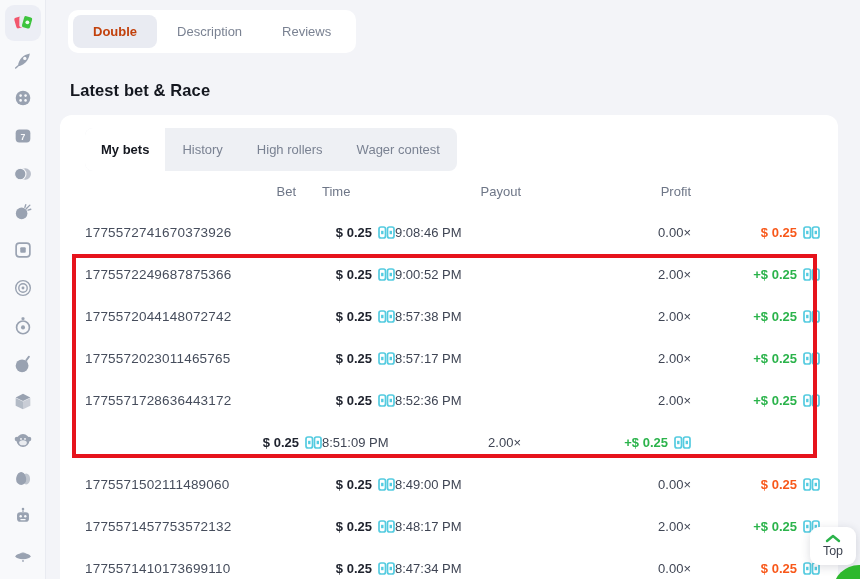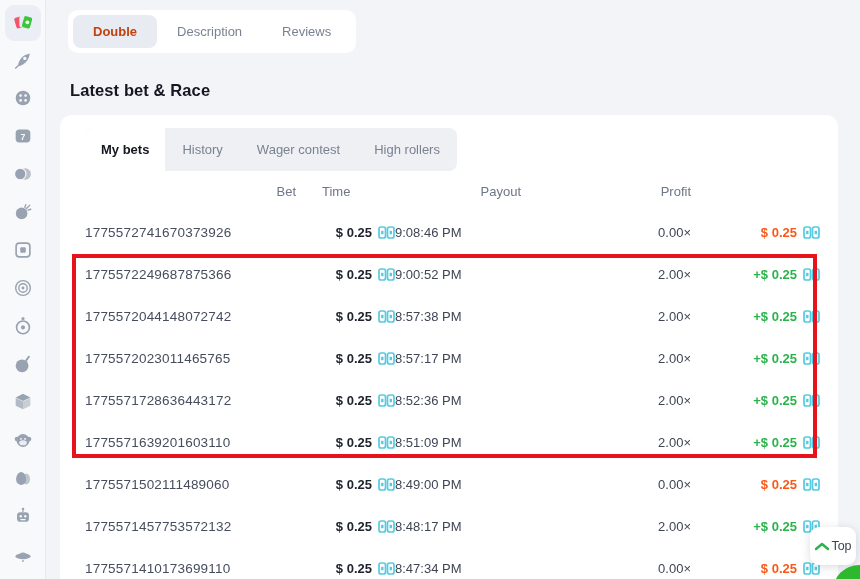--- a/index.html
+++ b/index.html
@@ -38,21 +38,21 @@
   .bet-val{font-weight:700;color:#20242f;}
   .profit{font-weight:700;}
   .profit.win{color:var(--win,#2bb34b);}
   .profit.loss{color:var(--loss,#f8581a);}
   .cash{margin-left:6px;vertical-align:-2px;}
   .hl-group{position:relative;}
   .hl-border{position:absolute;left:-13px;right:3px;top:1px;bottom:5px;
              border:4px solid var(--annotation_red,#e6131c);pointer-events:none;z-index:5;}
   
   .topbtn{position:absolute;left:764px;top:527px;width:46px;height:38px;background:#fff;border-radius:9px;
-          box-shadow:0 2px 10px rgba(30,40,60,.16);display:flex;flex-direction:row;align-items:center;
+          box-shadow:0 2px 10px rgba(30,40,60,.16);display:flex;flex-direction:column;align-items:center;
           justify-content:center;gap:1px;cursor:pointer;z-index:10;}
   .topbtn span{font-size:12.5px;color:#3d4350;}
   .chev{stroke:var(--win,#2bb34b);}
   .chat{position:absolute;left:787px;top:565px;width:52px;height:52px;border-radius:50%;
         background:var(--chat_green,#2eb82e);cursor:pointer;z-index:10;}
 </style>
 </head>
 <body>
 
 <div class="app">
@@ -203,22 +203,22 @@
         <div class="tab">Description</div>
         <div class="tab">Reviews</div>
       </div>
 
     <div class="heading">Latest bet &amp; Race</div>
 
     <div class="card">
       <div class="innertabs">
           <div class="tab active">My bets</div>
           <div class="tab">History</div>
+          <div class="tab">High rollers</div>
           <div class="tab">Wager contest</div>
-          <div class="tab">High rollers</div>
         </div>
 
       <div class="thead">
           <div class="th c1">Bet</div>
           <div class="th c2">Time</div>
           <div class="th c3">Payout</div>
           <div class="th c4">Profit</div>
         </div>
       <div>
           <div class="trow">
@@ -302,21 +302,20 @@
               <div class="c2">8:52:36 PM</div>
               <div class="c3">2.00×</div>
               <div class="c4"><span class="profit win">+$ 0.25</span><svg class="cash" width="17" height="13" viewBox="0 0 17 13">
                   <rect x="1" y="1" width="6.5" height="11" rx="2" fill="none" stroke="#54cbe0" stroke-width="1.7"></rect>
                   <rect x="9.5" y="1" width="6.5" height="11" rx="2" fill="none" stroke="#54cbe0" stroke-width="1.7"></rect>
                   <rect x="3.1" y="4.8" width="2.4" height="3.4" fill="#54cbe0"></rect>
                   <rect x="11.6" y="4.8" width="2.4" height="3.4" fill="#54cbe0"></rect>
                 </svg></div>
             </div>
             <div class="trow">
-              <div class="c0">1775571639201603110</div>
               <div class="c1"><span class="bet-val">$ 0.25</span><svg class="cash" width="17" height="13" viewBox="0 0 17 13">
                   <rect x="1" y="1" width="6.5" height="11" rx="2" fill="none" stroke="#54cbe0" stroke-width="1.7"></rect>
                   <rect x="9.5" y="1" width="6.5" height="11" rx="2" fill="none" stroke="#54cbe0" stroke-width="1.7"></rect>
                   <rect x="3.1" y="4.8" width="2.4" height="3.4" fill="#54cbe0"></rect>
                   <rect x="11.6" y="4.8" width="2.4" height="3.4" fill="#54cbe0"></rect>
                 </svg></div>
               <div class="c2">8:51:09 PM</div>
               <div class="c3">2.00×</div>
               <div class="c4"><span class="profit win">+$ 0.25</span><svg class="cash" width="17" height="13" viewBox="0 0 17 13">
                   <rect x="1" y="1" width="6.5" height="11" rx="2" fill="none" stroke="#54cbe0" stroke-width="1.7"></rect>

